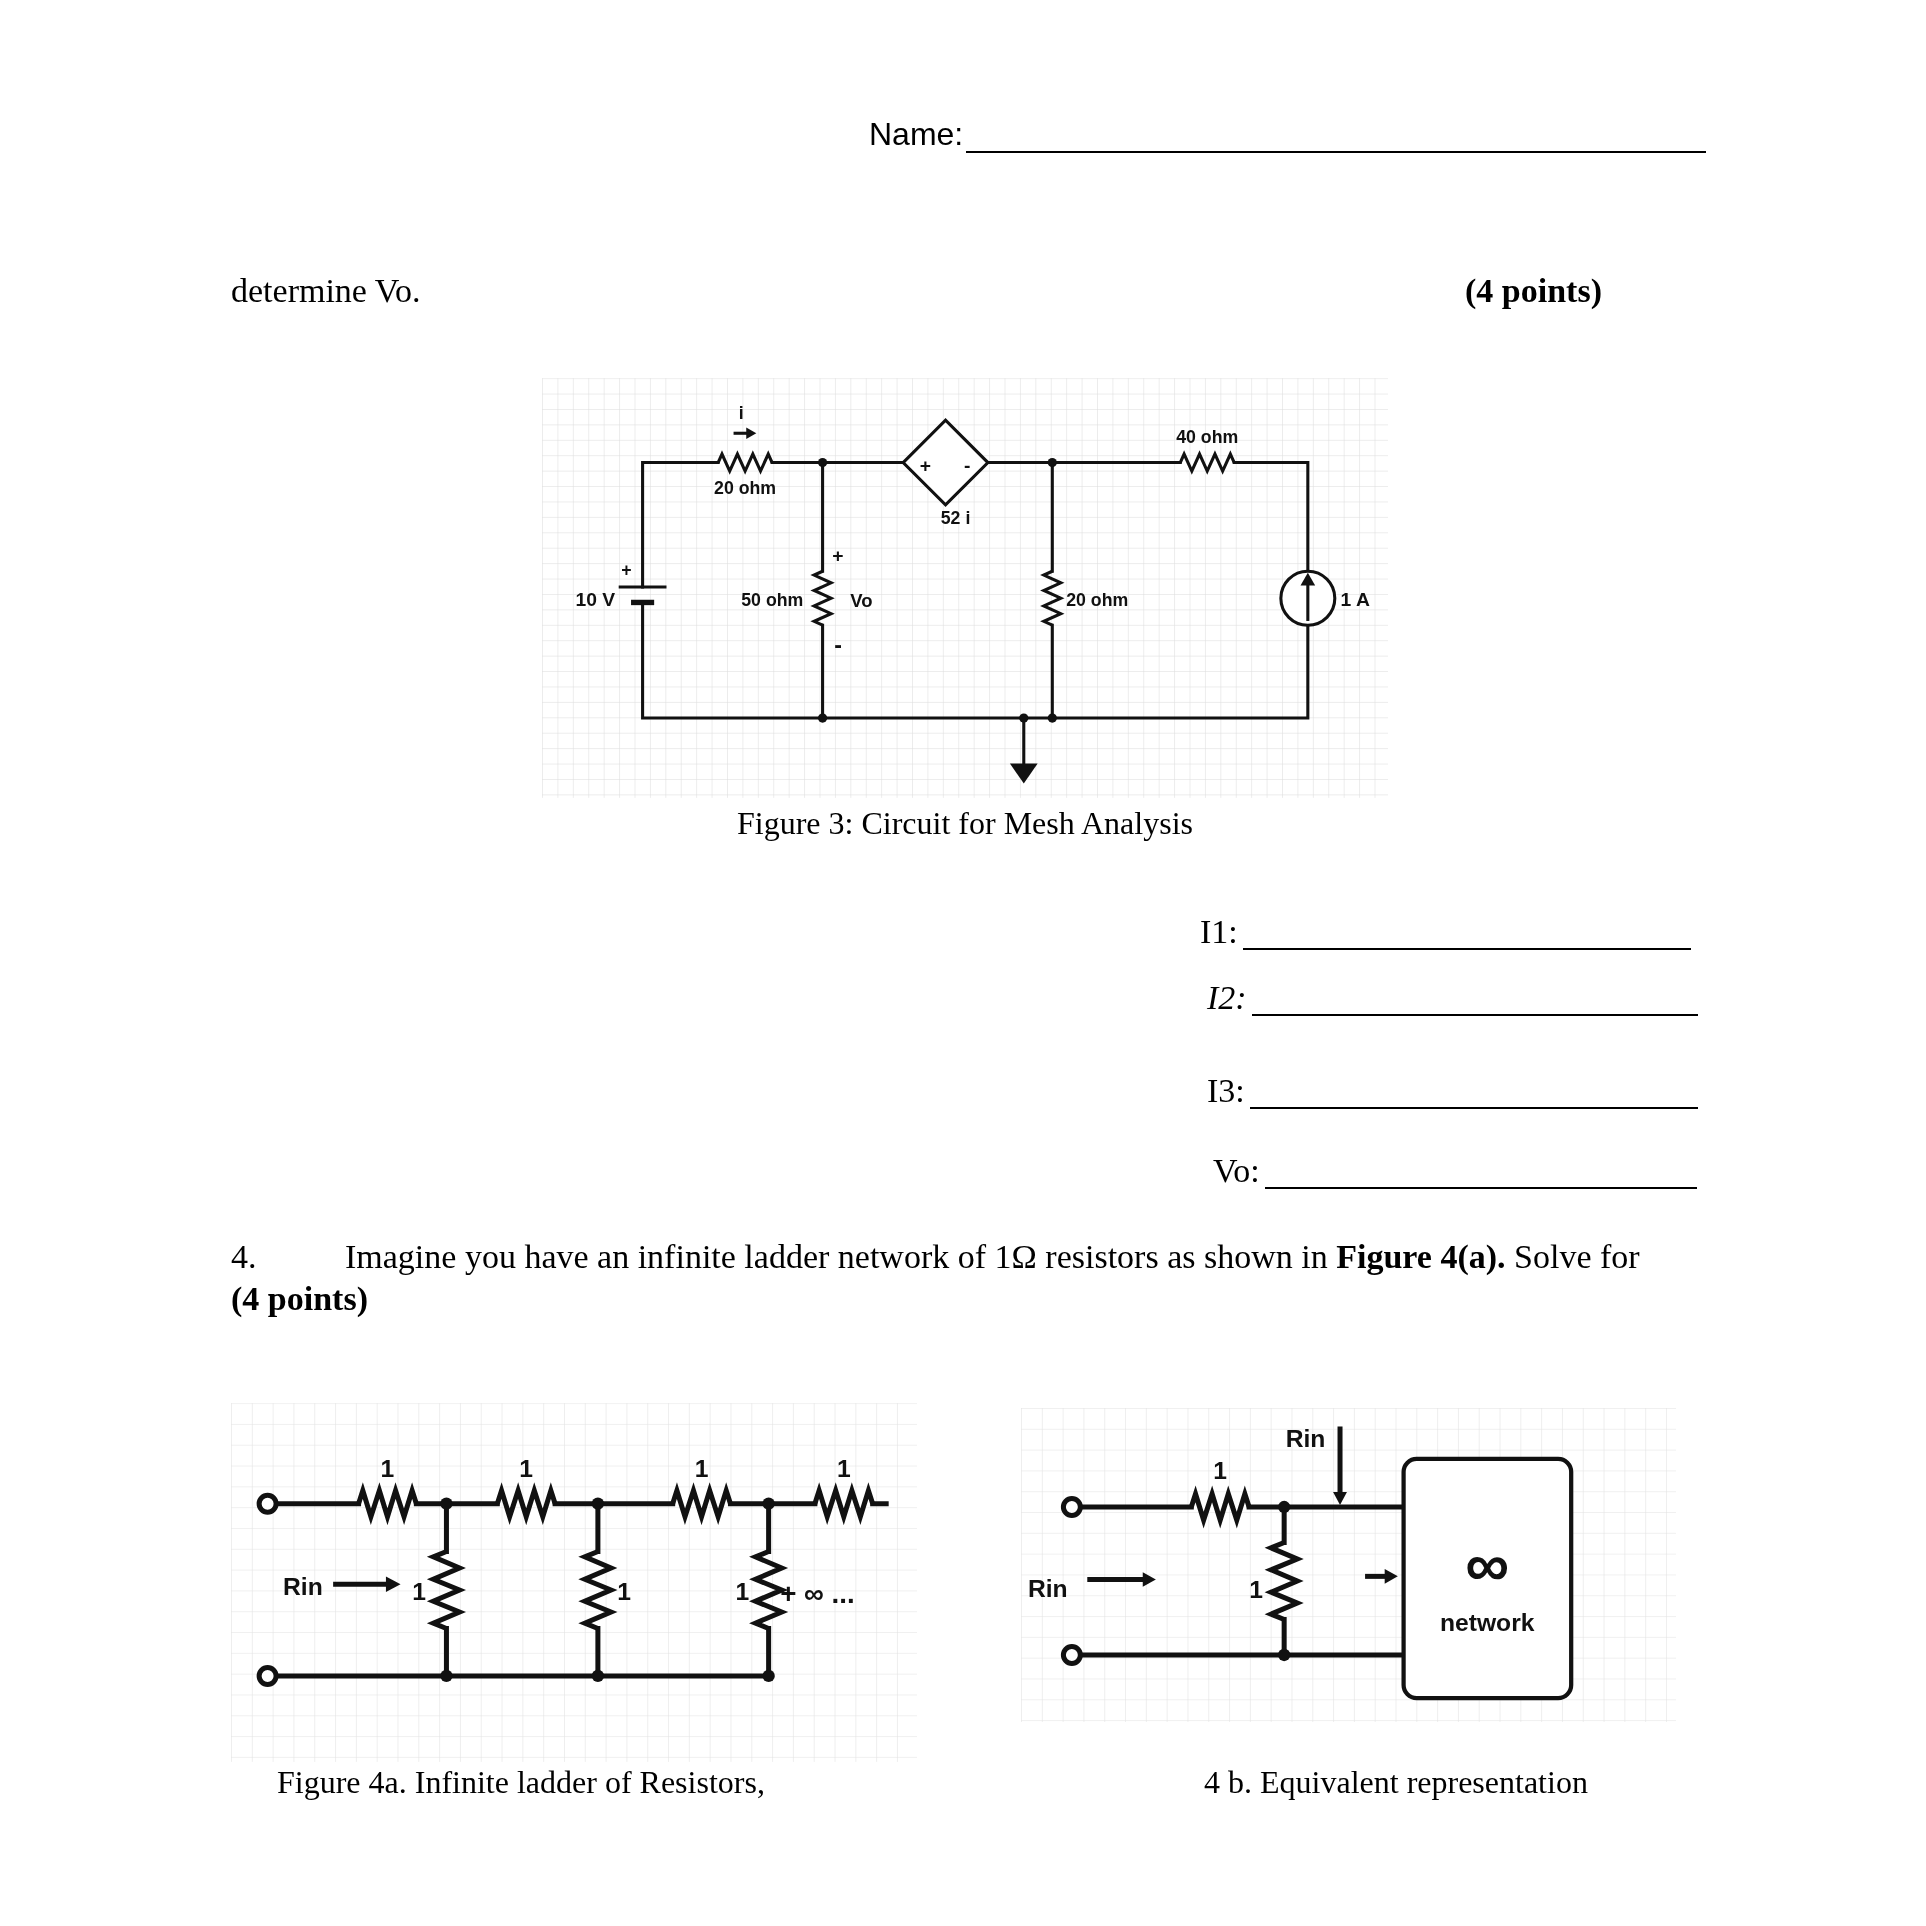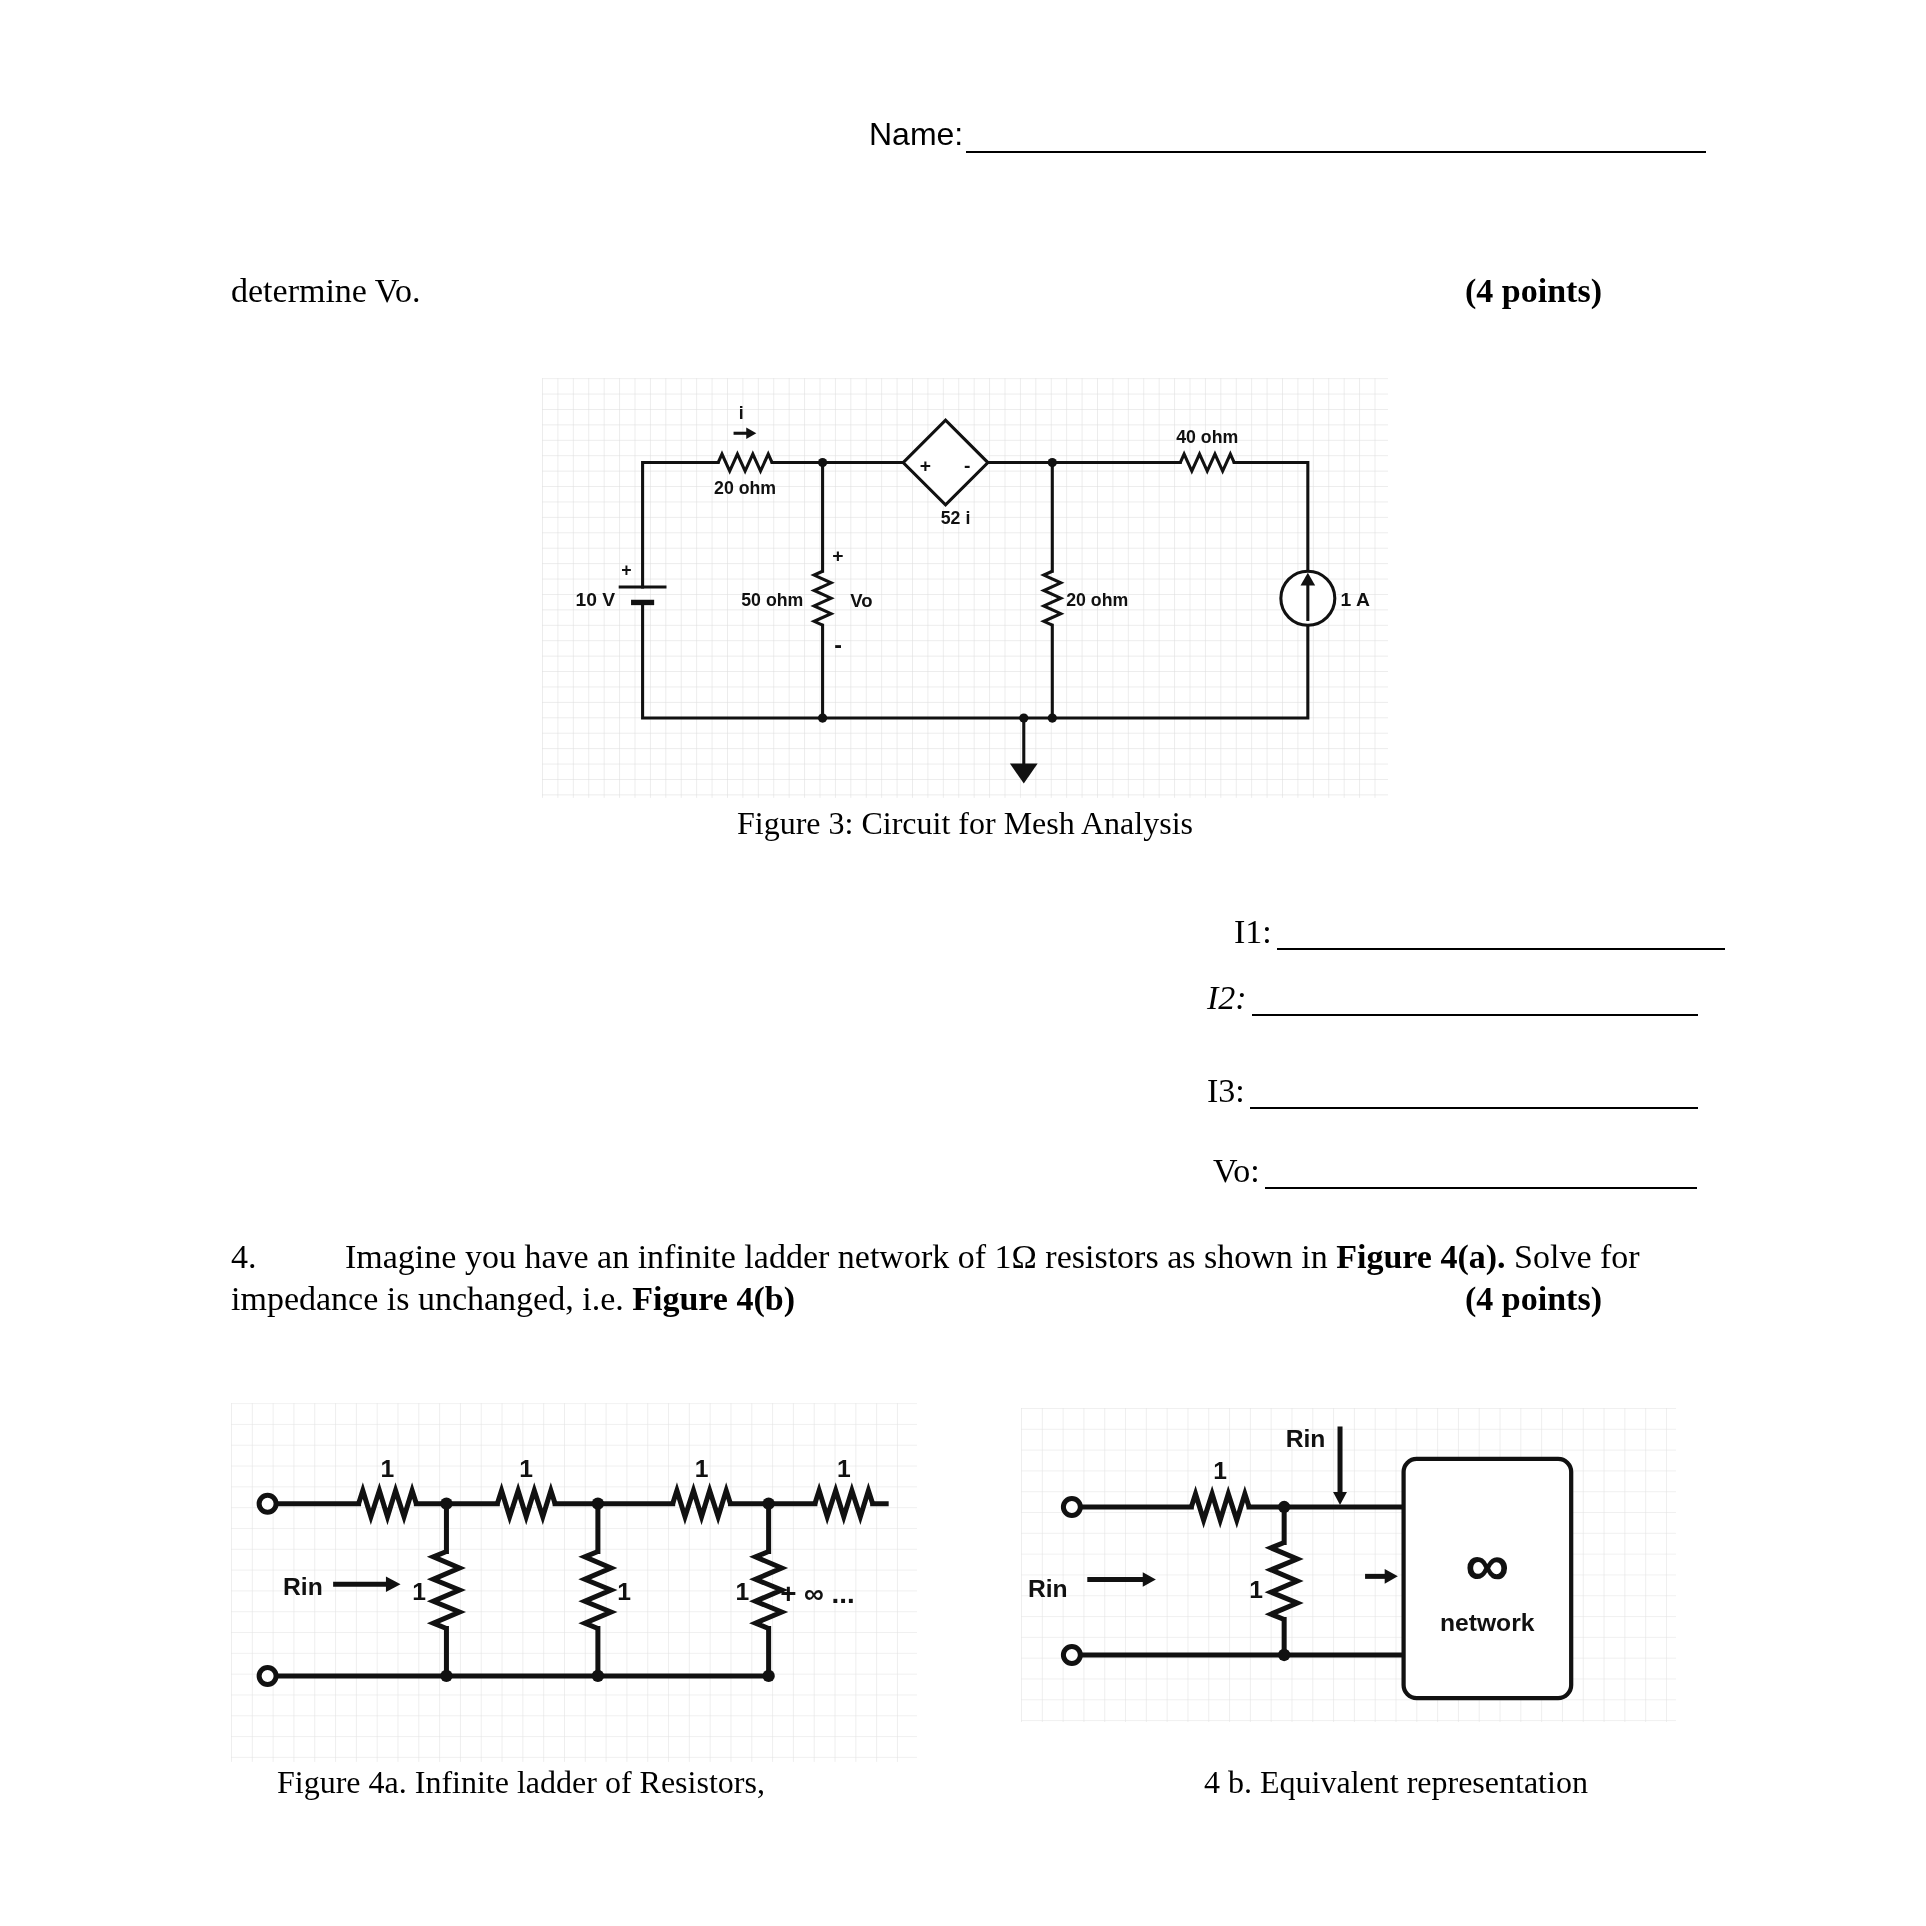--- a/index.html
+++ b/index.html
@@ -119,21 +119,21 @@
   <text x="768" y="478" font-size="50" text-anchor="middle">+</text>
   <text x="800" y="594" font-size="48" text-anchor="start">Vo</text>
   <text x="768" y="712" font-size="60" text-anchor="middle">-</text>
   <text x="1360" y="592" font-size="46" text-anchor="start">20 ohm</text>
   <text x="2072" y="592" font-size="50" text-anchor="start">1 A</text>
 </svg>
 </div>
 
 <div class="abs caption center" style="left:542px; top:805px; width:846px;">Figure 3: Circuit for Mesh Analysis</div>
 
-<div class="abs blank" style="left:1234px; top:913px; width:491px;">
+<div class="abs blank" style="left:1200px; top:913px; width:491px;">
   <span class="lbl">I1:</span>
   <span class="fill"></span>
 </div>
 <div class="abs blank" style="left:1207px; top:979px; width:491px;font-style:italic;">
   <span class="lbl">I2:</span>
   <span class="fill"></span>
 </div>
 <div class="abs blank" style="left:1207px; top:1072px; width:491px;">
   <span class="lbl">I3:</span>
   <span class="fill"></span>
@@ -141,21 +141,20 @@
 <div class="abs blank" style="left:1213px; top:1152px; width:484px;">
   <span class="lbl">Vo:</span>
   <span class="fill"></span>
 </div>
 
 <div class="abs q" style="left:231px; top:1236px; width:1371px;">
   <div>
     <span class="num">4.</span><span>Imagine you have an infinite ladder network of 1Ω resistors as shown in </span><b>Figure 4(a).</b><span> Solve for</span>
   </div>
   <div class="qline-flex">
-    <span><span>impedance is unchanged, i.e. </span><b>Figure 4(b)</b></span>
     <span class="pts">(4 points)</span>
   </div>
 </div>
 
 <div class="figblock" style="left:231px; top:1403px; width:686px; height:359px;">
 <svg viewBox="0 0 1780 931" width="686" height="359">
   <defs>
     <pattern id="g4a" width="54" height="54" patternUnits="userSpaceOnUse">
       <path d="M54 0H0V54" fill="none" stroke="#e2e2e2" stroke-width="3"></path>
     </pattern>

